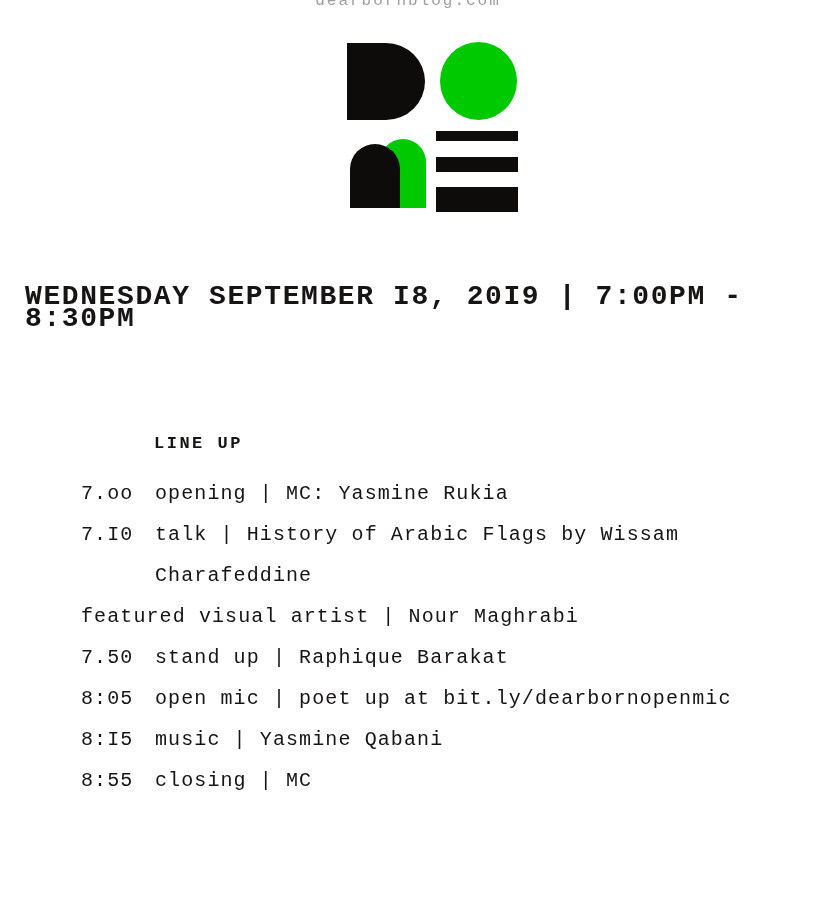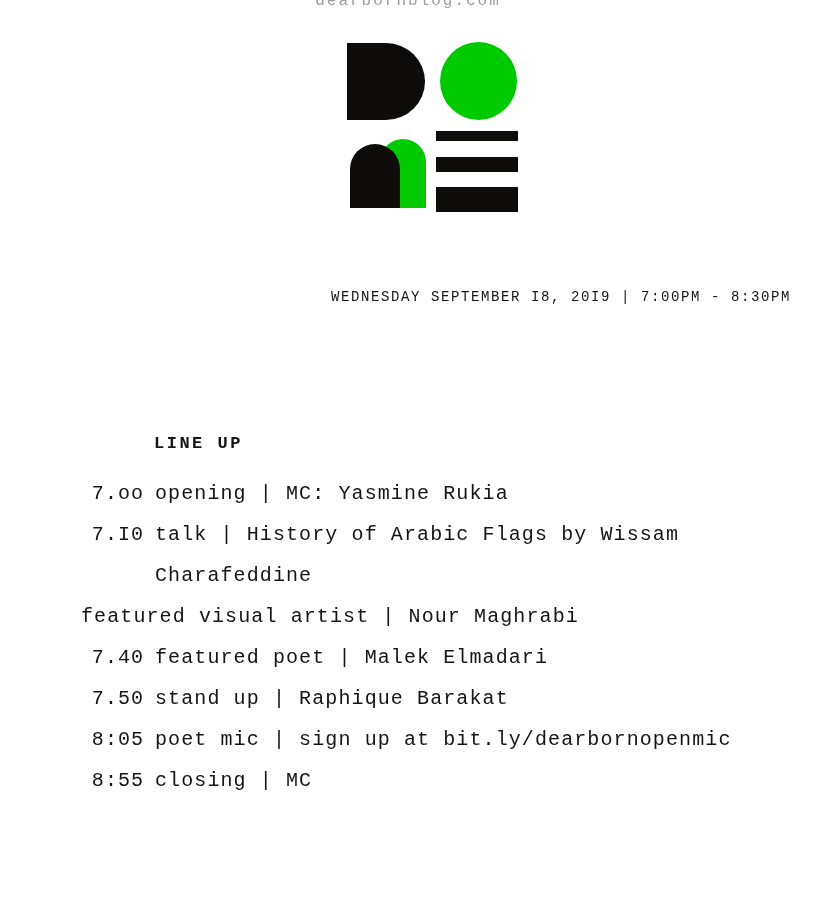--- a/index.html
+++ b/index.html
@@ -71,24 +71,24 @@
   }
   .e-bar { width: 100%; background: var(--logo-black, #0d0c0b); }
   .e-bar-1 { height: 10px; }
   .e-bar-2 { height: 15px; }
   .e-bar-3 { height: 25px; }
 
   
   .date-line {
     position: absolute;
     left: 0; width: 100%;
-    text-align: right;
-    font-size: 14px;
+    text-align: left;
+    font-size: 28px;
     line-height: 22px;
-    font-weight: 400;
+    font-weight: 700;
     letter-spacing: 1.6px;
     white-space: pre-wrap;
   }
   .date-line-1 { top: 286px; }
   .date-line-2 { top: 319px; }
 
   
   .lineup-heading {
     position: absolute;
     left: 129px; top: 431px;
@@ -99,21 +99,21 @@
   }
   .schedule {
     position: absolute;
     left: 56px; top: 473px;
     width: 690px;
     font-size: 20px;
     line-height: 41px;
     letter-spacing: 1.1px;
   }
   .row { display: flex; align-items: flex-start; }
-  .row .time { width: 74px; flex-shrink: 0; white-space: nowrap; text-align: center; }
+  .row .time { width: 74px; flex-shrink: 0; white-space: nowrap; }
   .row .desc { width: 600px; white-space: pre-wrap; }
 </style>
 </head>
 <body>
 
 <div class="page">
 
   <div class="url-text">dearbornblog.com</div>
 
   <div class="logo">
@@ -143,35 +143,35 @@
 
     <div class="row">
       <span class="time">7.I0</span>
       <span class="desc">talk | History of Arabic Flags by Wissam Charafeddine</span>
     </div>
 
     <div class="row">
       <span class="desc">featured visual artist | Nour Maghrabi</span>
     </div>
 
-    <div class="row">
-      <span class="time">7.40</span>
-      <span class="desc">featured poet | Malek Elmadari</span>
-    </div>
 
     <div class="row">
       <span class="time">7.50</span>
       <span class="desc">stand up | Raphique Barakat</span>
     </div>
 
     <div class="row">
       <span class="time">8:05</span>
-      <span class="desc">poet mic | sign up at bit.ly/dearbornopenmic</span>
+      <span class="desc">open mic | poet up at bit.ly/dearbornopenmic</span>
     </div>
 
+    <div class="row">
+      <span class="time">8:I5</span>
+      <span class="desc">music | Yasmine Qabani</span>
+    </div>
 
     <div class="row">
       <span class="time">8:55</span>
       <span class="desc">closing | MC</span>
     </div>
   </div>
 
 </div>
 
 </body></html>

